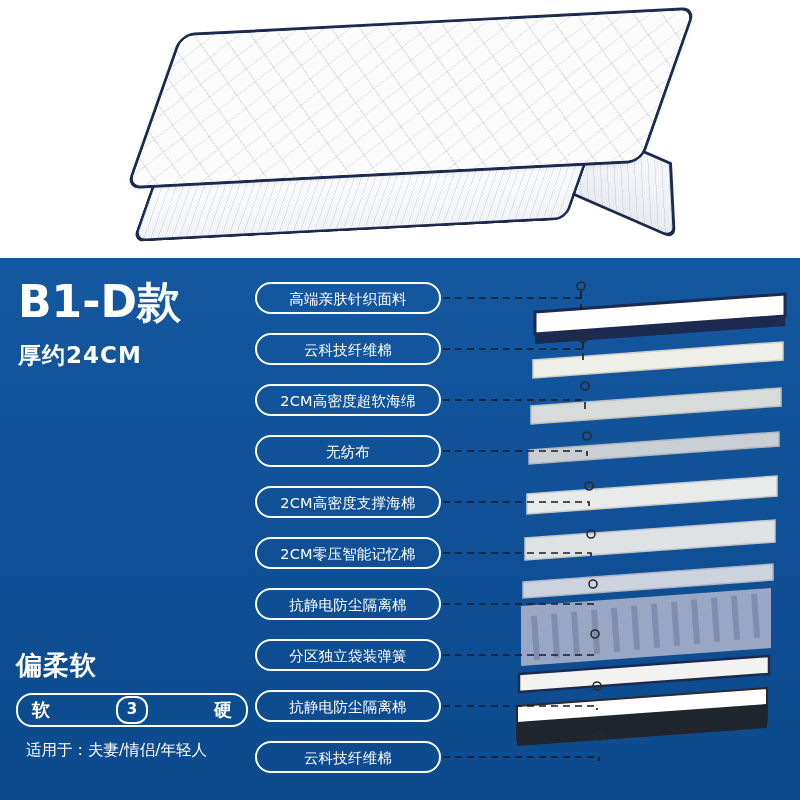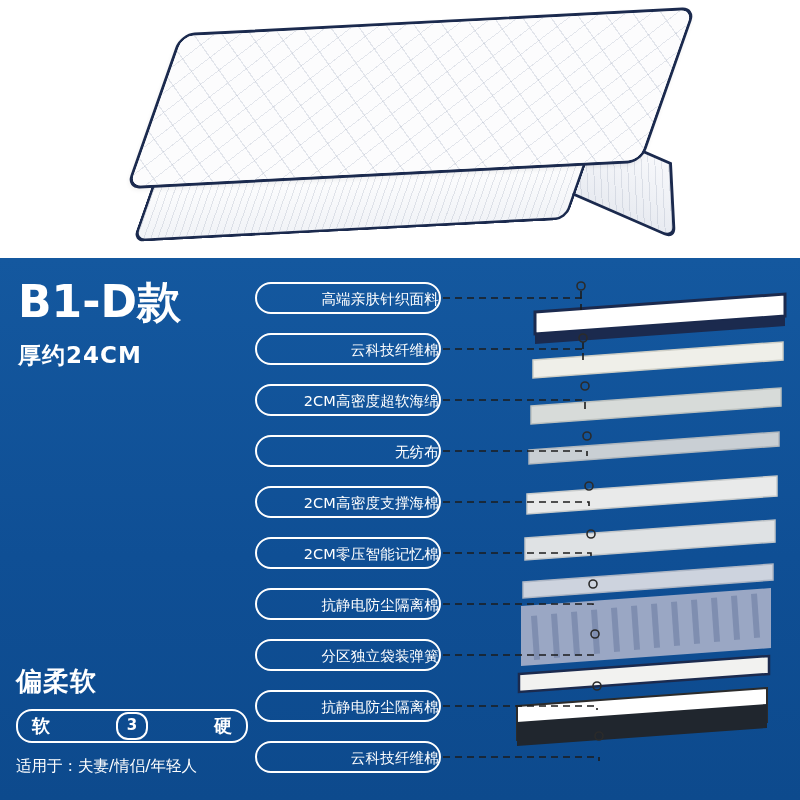--- a/index.html
+++ b/index.html
@@ -65,45 +65,45 @@
   .title-block{position:absolute;left:18px;top:22px;width:230px;color:#fff;}
   .title-main{font-size:44px;font-weight:bold;letter-spacing:0px;line-height:1;}
   .title-sub{font-size:23px;font-weight:bold;margin-top:16px;letter-spacing:1px;}
 
   
   .labels{position:absolute;left:255px;top:24px;width:186px;}
   .label-pill{
     box-sizing:border-box;
     height:32px;line-height:30px;
     border:2px solid #ffffff;border-radius:16px;
-    color:#ffffff;font-size:14.5px;text-align:right;
+    color:#ffffff;font-size:14.5px;text-align:center;
     margin-bottom:19px;white-space:nowrap;
     background:transparent;
     letter-spacing:.2px;
   }
 
   
   .leaders{position:absolute;left:441px;top:0;width:360px;height:542px;pointer-events:none;}
 
   
   .stack{position:absolute;left:455px;top:18px;width:345px;height:500px;}
 
   
-  .soft-block{position:absolute;left:16px;top:406px;width:232px;color:#fff;}
+  .soft-block{position:absolute;left:16px;top:390px;width:232px;color:#fff;}
   .soft-title{font-size:26px;font-weight:bold;letter-spacing:1px;}
   .scale{
     margin-top:10px;display:flex;align-items:center;justify-content:space-between;
     border:2px solid #fff;border-radius:16px;height:34px;padding:0 14px;box-sizing:border-box;
   }
   .scale span{font-size:18px;font-weight:bold;}
   .scale .num{
     width:28px;height:24px;line-height:22px;text-align:center;
     border:2px solid #fff;border-radius:12px;font-size:15px;font-weight:bold;
   }
-  .suit{margin-top:12px;font-size:15.5px;line-height:1.45;}
+  .suit{margin-top:12px;font-size:15.5px;line-height:1.45;margin-left:10px;}
 
   .dot{fill:none;stroke:#2b2b2b;stroke-width:1.6;}
 </style>
 </head>
 <body>
 
 <div id="page">
 
   <div class="top-photo">
     <div class="mattress-wrap">

